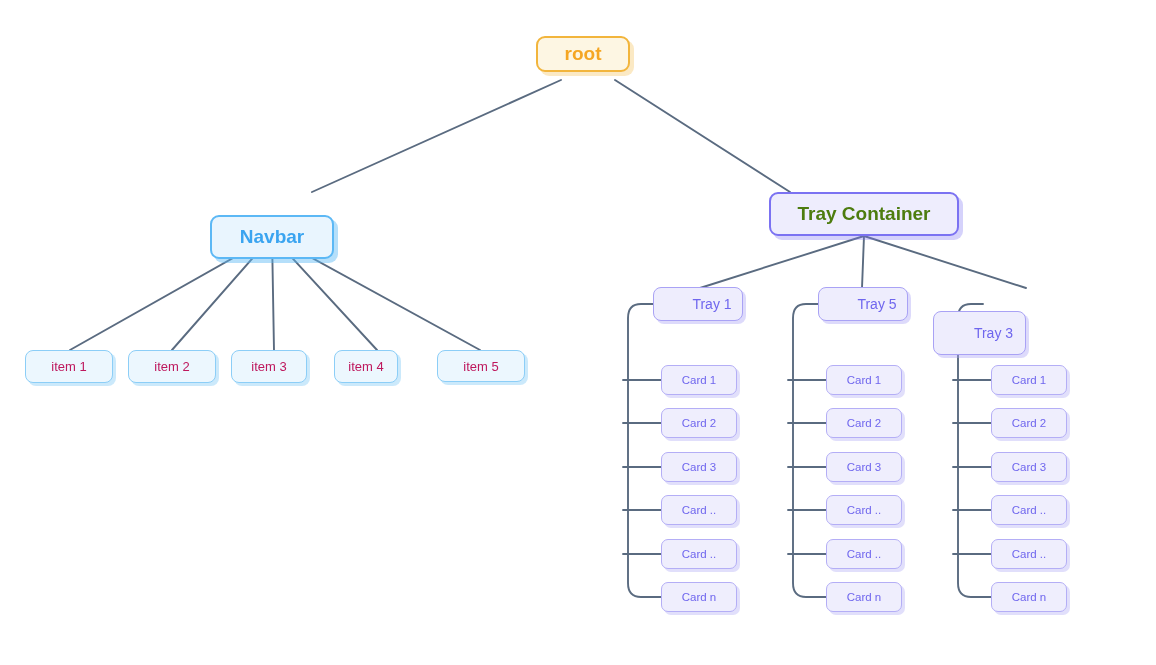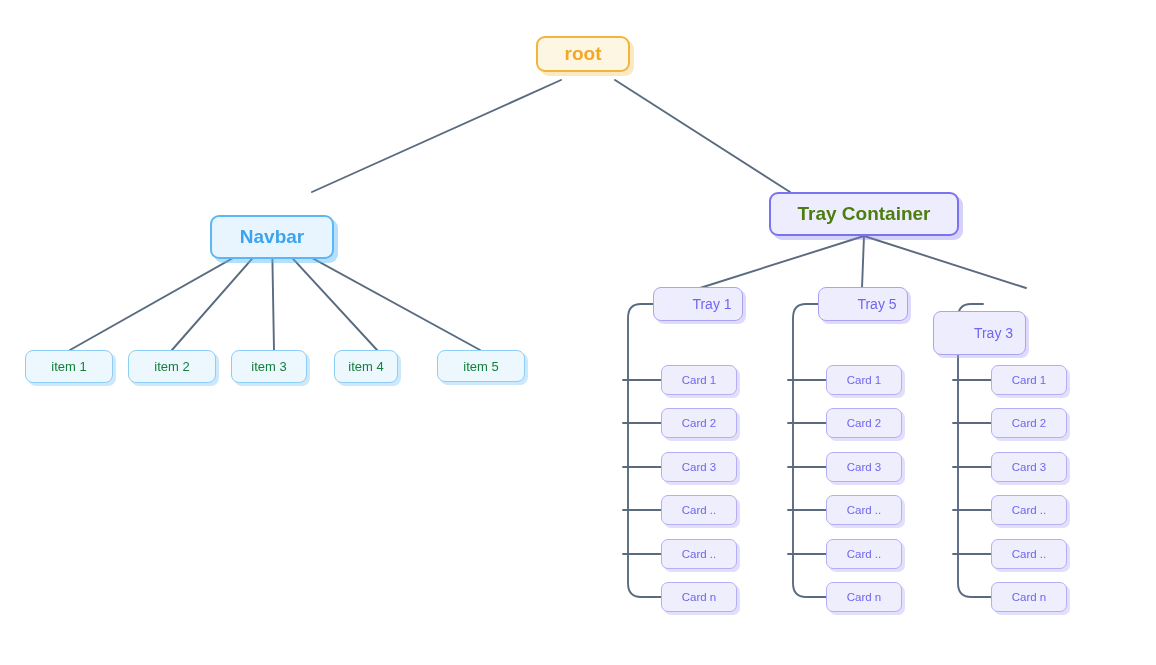--- a/index.html
+++ b/index.html
@@ -55,21 +55,21 @@
     font-size: 19px;
     font-weight: 700;
   }
   
   .n-item {
     border-width: 1.6px;
     border-color: #8ccef7;
     background: #ecf7fe;
     border-radius: 8px;
     box-shadow: 3px 3px 0 0 rgba(140,206,247,0.45);
-    color: #15803d;
+    color: #be185d;
     font-size: 13px;
     font-weight: 400;
   }
   
   .n-tray-container {
     border-width: 2px;
     border-color: #7b72f2;
     background: #eeedfd;
     border-radius: 9px;
     box-shadow: 4px 4px 0 0 rgba(123,114,242,0.32);

